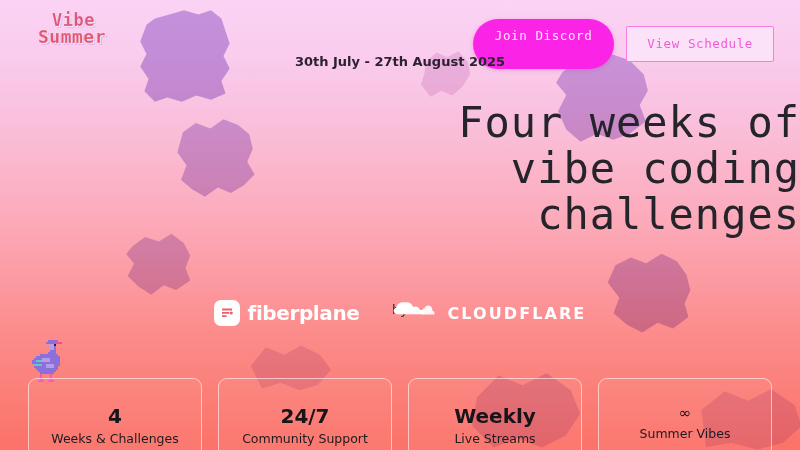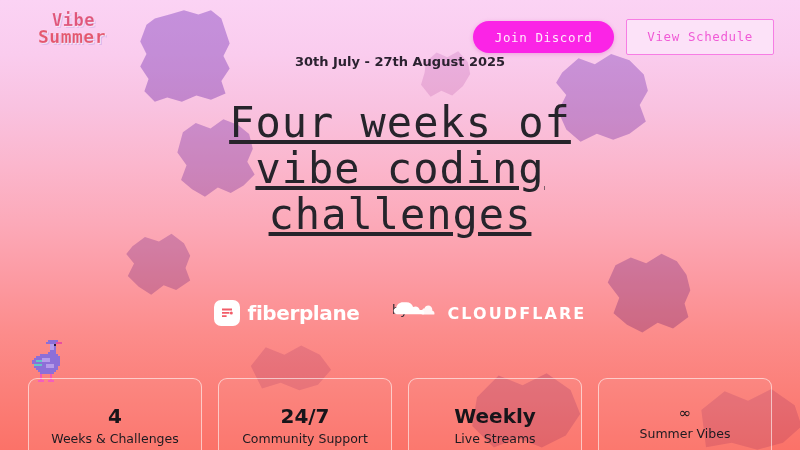--- a/index.html
+++ b/index.html
@@ -56,21 +56,21 @@
     text-shadow: 1px 1px 0 rgba(255,255,255,.55), 2px 2px 0 rgba(120,110,220,.22);
   }
 
   .btn-row { position:absolute; right:26px; top:19px; display:flex; gap:12px; align-items:center; }
 
   .btn-discord {
     background:#FB24E6;
     color:#ffe9fb;
     border:none;
     border-radius:999px;
-    padding:9px 22px 8px;
+    padding:9px 22px 26px;
     font-family:"DejaVu Sans Mono", monospace;
     font-size:12.5px;
     letter-spacing:0.6px;
     cursor:pointer;
     box-shadow:0 1px 4px rgba(200,20,170,.25);
   }
   .btn-schedule {
     background:#FCE2F8;
     color:#F05BD6;
     border:1.6px solid #F77DE4;
@@ -87,28 +87,27 @@
     position:absolute; top:54px; left:0; width:100%;
     text-align:center;
     font-size:13px;
     color:#2b2230;
     font-family:"DejaVu Sans", sans-serif;
     font-weight:bold;
   }
 
   .headline {
     position:absolute; top:100px; left:0; width:100%;
-    text-align:center;
+    text-align:right;
     font-family:"DejaVu Sans Mono", monospace;
     font-size:42px;
     line-height:46px;
     font-weight:normal;
     color:#26242b;
     letter-spacing:1px;
-    text-decoration:underline;
   }
   .headline span { display:block; }
 
   .by {
     position:absolute; top:270px; left:0; width:100%;
     text-align:center; font-size:13px; color:#2e2630;margin-top:32px;
   }
 
   .sponsors {
     position:absolute; top:300px; left:0; width:100%;

